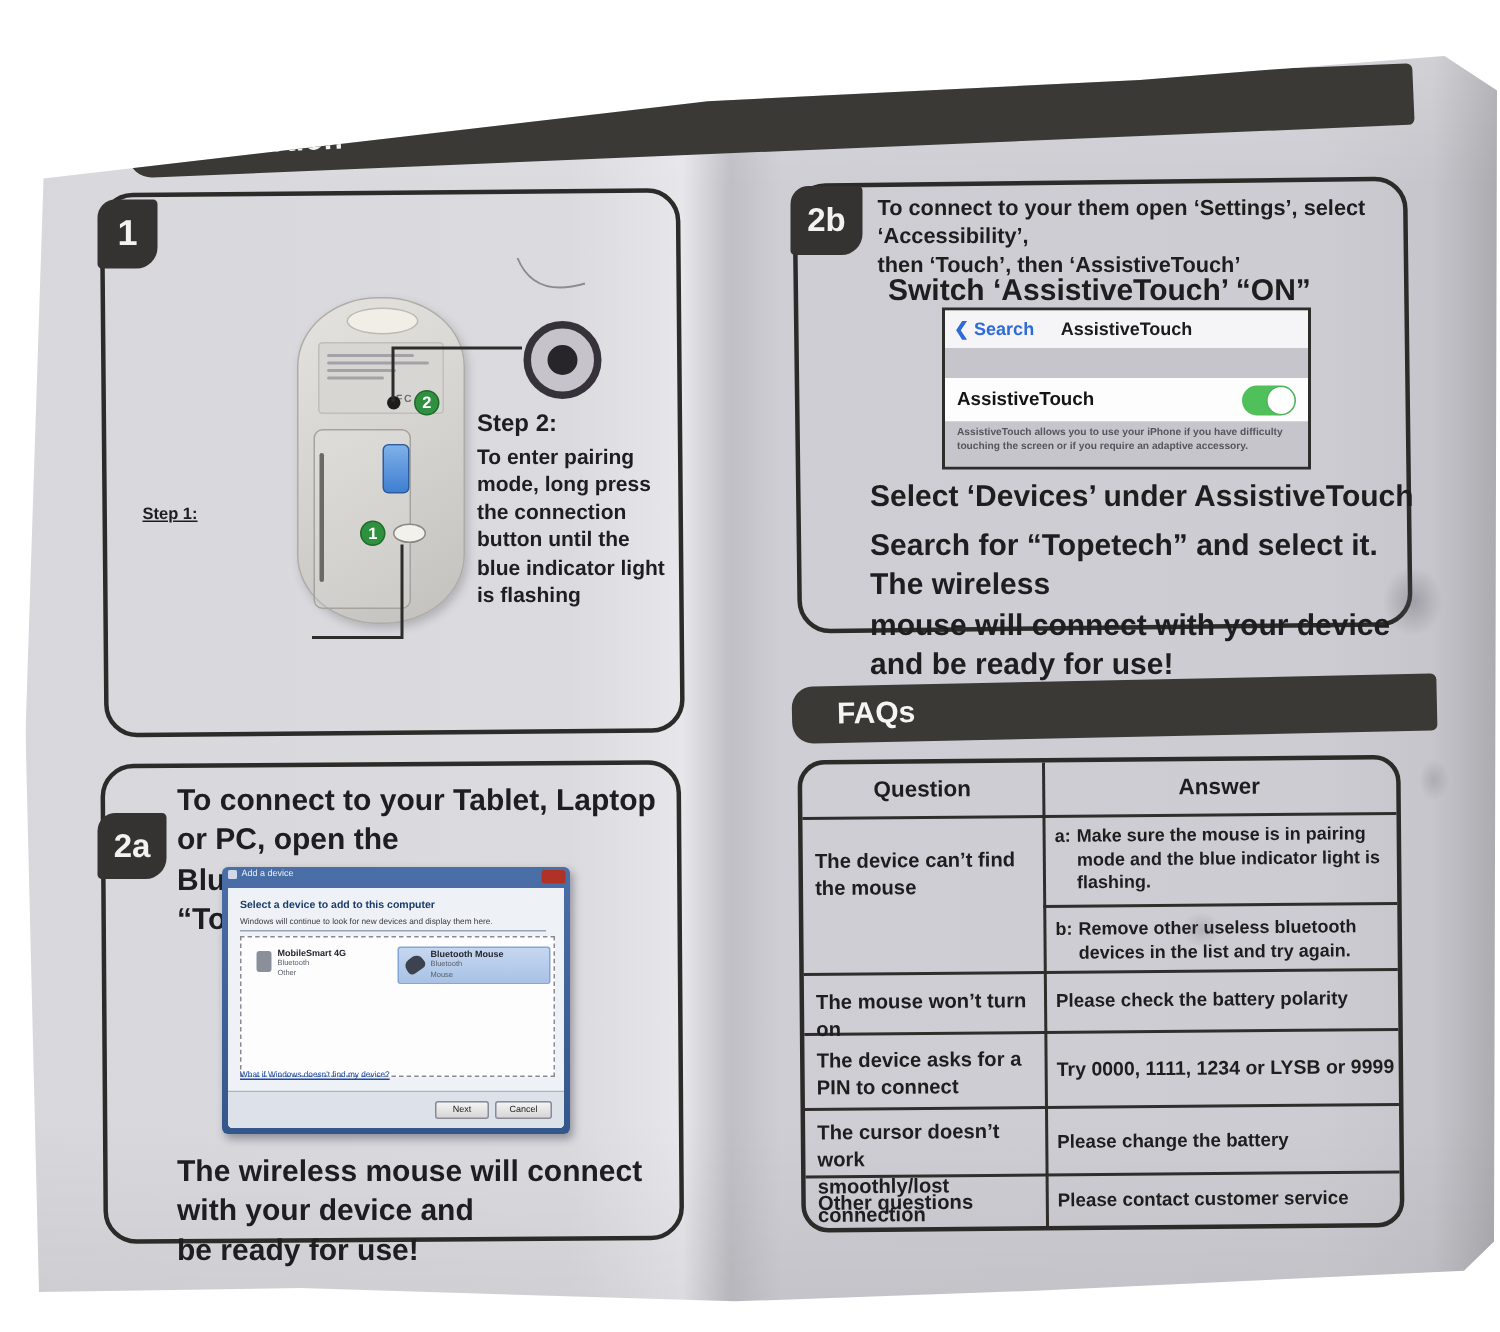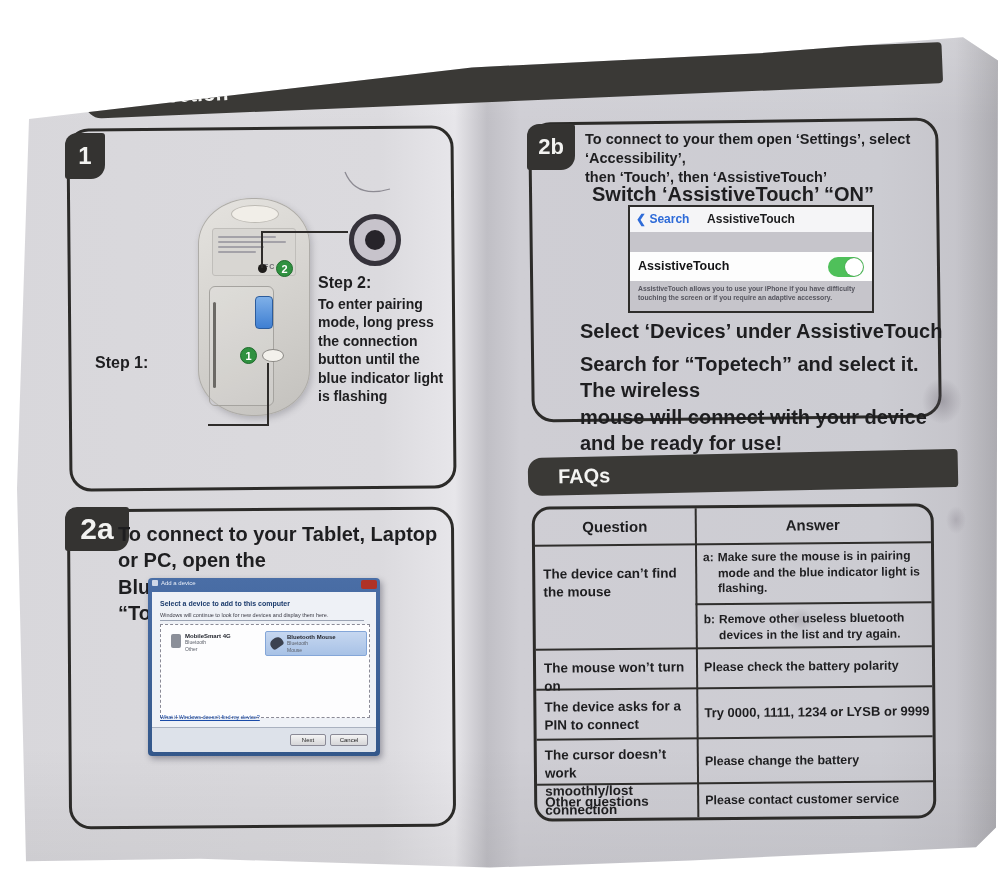--- a/index.html
+++ b/index.html
@@ -140,31 +140,31 @@
   <div class="callout">
     <div class="dot"></div>
   </div>
 
   <svg class="lines" style="left:68px;top:127px;" width="387" height="363" viewBox="0 0 387 363">
     <polyline points="194,141 194,105 280,105" fill="none" stroke="#2e2c2a" stroke-width="2"></polyline>
     <polyline points="200,236 200,298 140,298" fill="none" stroke="#2e2c2a" stroke-width="2"></polyline>
     <path d="M277,45 Q288,72 322,62" fill="none" stroke="#8d8b93" stroke-width="1.3"></path>
   </svg>
 
-  <div class="t bold" style="left:95px;top:352px;font-size:16px;">Step 1:</div>
+  <div class="t bold" style="left:95px;top:336px;font-size:11px;text-decoration:underline;">Step 1:</div>
   <div class="t bold" style="left:318px;top:272px;font-size:16px;">Step 2:</div>
   <div class="t pre body14" style="left:318px;top:295px;width:132px;">To enter pairing
 mode, long press
 the connection
 button until the
 blue indicator light
 is flashing</div>
 
   <div class="obox" style="left:68px;top:508px;width:387px;height:320px;transform:rotate(-.4deg);"></div>
-  <div class="tab" style="left:65px;top:507px;width:64px;height:44px;font-size:30px;">
+  <div class="tab" style="left:65px;top:542px;width:46px;height:44px;font-size:22px;">
     <span>2a</span>
   </div>
   <div class="t pre body15" style="left:118px;top:521px;width:332px;">To connect to your Tablet, Laptop or PC, open the
 Bluetooth list, search for “Topetech” and select it.</div>
 
   <div class="winxp">
     <div class="win-title">
       <span style="width:6px;height:6px;background:#cfd8e8;border-radius:1px;display:inline-block;"></span>
       <span>Add a device</span>
     </div>
@@ -191,20 +191,22 @@
         </div>
       </div>
       <div class="win-link">What if Windows doesn't find my device?</div>
       <div class="win-foot">
         <div class="win-btn" style="right:50px;width:36px;">Next</div>
         <div class="win-btn" style="right:8px;width:38px;">Cancel</div>
       </div>
     </div>
   </div>
 
+  <div class="t pre body15" style="left:118px;top:768px;width:340px;">The wireless mouse will connect with your device and
+be ready for use!</div>
 
   <div class="obox" style="left:530px;top:120px;width:410px;height:300px;transform:rotate(-.7deg);"></div>
   <div class="tab" style="left:527px;top:124px;width:48px;height:46px;font-size:22px;">
     <span>2b</span>
   </div>
   <div class="t pre" style="left:585px;top:130px;width:360px;font-size:14.5px;font-weight:600;">To connect to your them open ‘Settings’, select ‘Accessibility’,
 then ‘Touch’, then ‘AssistiveTouch’</div>
   <div class="t body15" style="left:592px;top:181px;">Switch ‘AssistiveTouch’ “ON”</div>
 
   <div class="ios">

